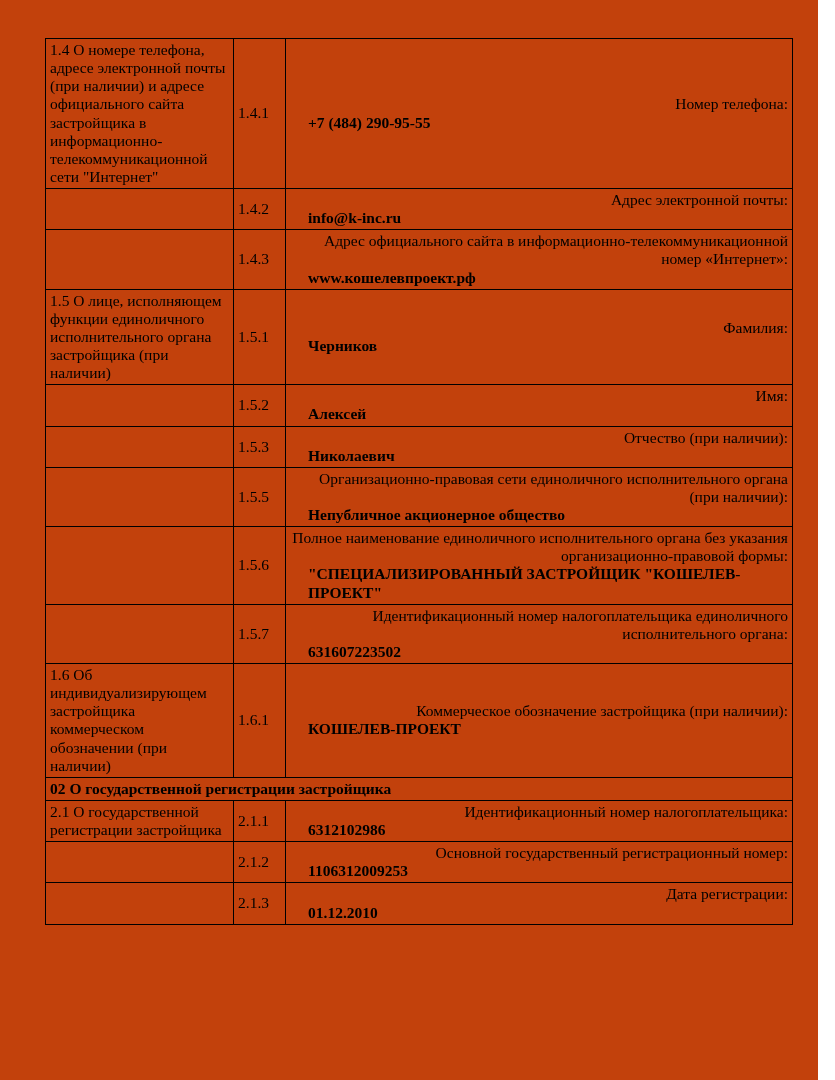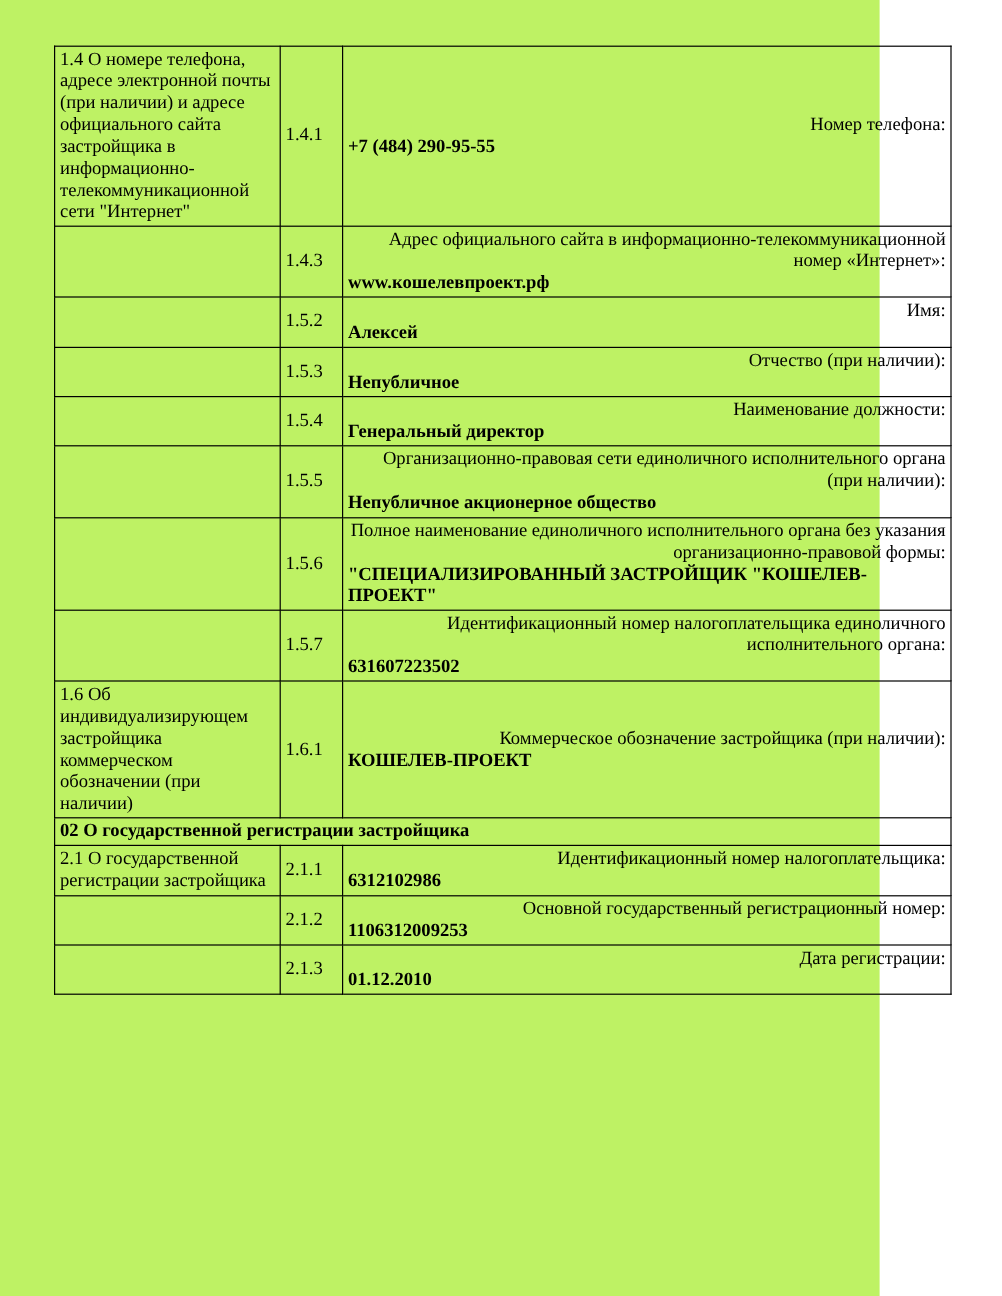--- a/index.html
+++ b/index.html
@@ -4,23 +4,23 @@
 <style>
   * { box-sizing: border-box; }
   html, body {
     margin: 0;
     padding: 0;
     background: #ffffff;
     color: #000000;
     font-family: "Liberation Serif", "DejaVu Serif", serif;
   }
   .page {
-    width: 733px;
+    width: 818px;
     height: 1080px;
-    background: #bef264;
+    background: #c2410c;
     padding: 38px 43px 0 45px;
   }
   table.decl-table {
     border-collapse: collapse;
     width: 747px;
     table-layout: fixed;
   }
   table.decl-table td {
     border: 1px solid #000000;
     font-size: 15.5px;
@@ -41,66 +41,74 @@
   }
   td.col-value {
     width: 507px;
     padding-left: 4px;
   }
   td.section-header-cell {
     padding: 1px 4px;
     font-weight: bold;
   }
   .field-label { font-weight: normal; text-align: right; }
-  .field-value { font-weight: bold; }
+  .field-value { font-weight: bold; margin-left: 18px; }
 </style>
 </head>
 <body>
 
 <div class="page">
   <table class="decl-table">
     <tbody id="table-body">
         <tr>
           <td class="col-section">1.4 О номере телефона, адресе электронной почты (при наличии) и адресе официального сайта застройщика в информационно-телекоммуникационной сети "Интернет"</td>
           <td class="col-num">1.4.1</td>
           <td class="col-value">
             <div class="field-label">Номер телефона:</div>
             <div class="field-value">+7 (484) 290-95-55</div>
           </td>
         </tr>
         <tr>
           <td class="col-section"></td>
+          <td class="col-num">1.4.2</td>
+          <td class="col-value">
+            <div class="field-label">Адрес электронной почты:</div>
+            <div class="field-value">info@k-inc.ru</div>
+          </td>
+        </tr>
+        <tr>
+          <td class="col-section"></td>
           <td class="col-num">1.4.3</td>
           <td class="col-value">
             <div class="field-label">Адрес официального сайта в информационно-телекоммуникационной номер «Интернет»:</div>
             <div class="field-value">www.кошелевпроект.рф</div>
+          </td>
+        </tr>
+        <tr>
+          <td class="col-section">1.5 О лице, исполняющем функции единоличного исполнительного органа застройщика (при наличии)</td>
+          <td class="col-num">1.5.1</td>
+          <td class="col-value">
+            <div class="field-label">Фамилия:</div>
+            <div class="field-value">Черников</div>
           </td>
         </tr>
         <tr>
           <td class="col-section"></td>
           <td class="col-num">1.5.2</td>
           <td class="col-value">
             <div class="field-label">Имя:</div>
             <div class="field-value">Алексей</div>
           </td>
         </tr>
         <tr>
           <td class="col-section"></td>
           <td class="col-num">1.5.3</td>
           <td class="col-value">
             <div class="field-label">Отчество (при наличии):</div>
-            <div class="field-value">Непубличное</div>
-          </td>
-        </tr>
-        <tr>
-          <td class="col-section"></td>
-          <td class="col-num">1.5.4</td>
-          <td class="col-value">
-            <div class="field-label">Наименование должности:</div>
-            <div class="field-value">Генеральный директор</div>
+            <div class="field-value">Николаевич</div>
           </td>
         </tr>
         <tr>
           <td class="col-section"></td>
           <td class="col-num">1.5.5</td>
           <td class="col-value">
             <div class="field-label">Организационно-правовая сети единоличного исполнительного органа (при наличии):</div>
             <div class="field-value">Непубличное акционерное общество</div>
           </td>
         </tr>

